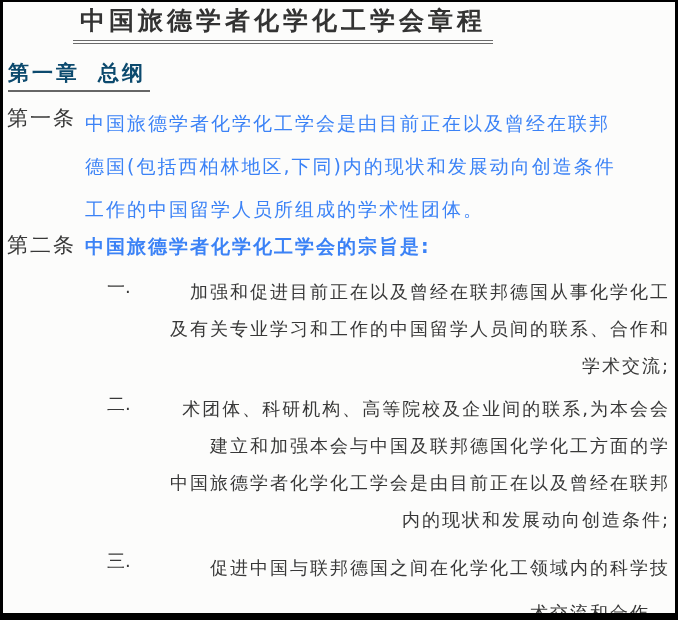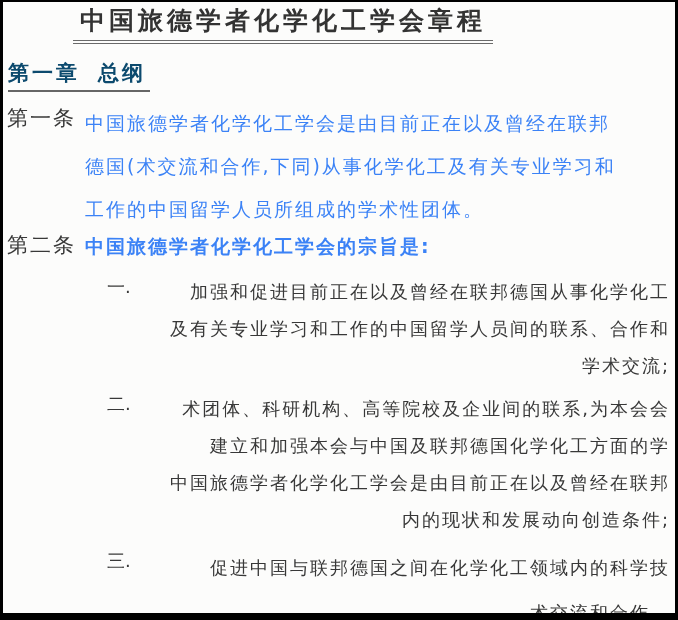--- a/index.html
+++ b/index.html
@@ -89,21 +89,21 @@
 
   <div class="abs doc-title">中国旅德学者化学化工学会章程</div>
 
   <div class="abs chapter">
     <span>第一章</span><span class="gap"></span><span>总纲</span>
   </div>
 
   <div class="abs art-label" style="top:102px">第一条</div>
   <div class="abs art-body a1" style="top:100px">
     <span class="ln">中国旅德学者化学化工学会是由目前正在以及曾经在联邦</span>
-    <span class="ln">德国(术交流和合作,下同)从事化学化工及有关专业学习和</span>
+    <span class="ln">德国(包括西柏林地区,下同)内的现状和发展动向创造条件</span>
     <span class="ln">工作的中国留学人员所组成的学术性团体。</span>
   </div>
 
   <div class="abs art-label" style="top:229px">第二条</div>
   <div class="abs art-body a2" style="top:229px">
     <span class="ln">中国旅德学者化学化工学会的宗旨是:</span>
   </div>
 
   <div class="abs item-num" style="top:273px">一.</div>
   <div class="abs item-body" style="top:271px">

